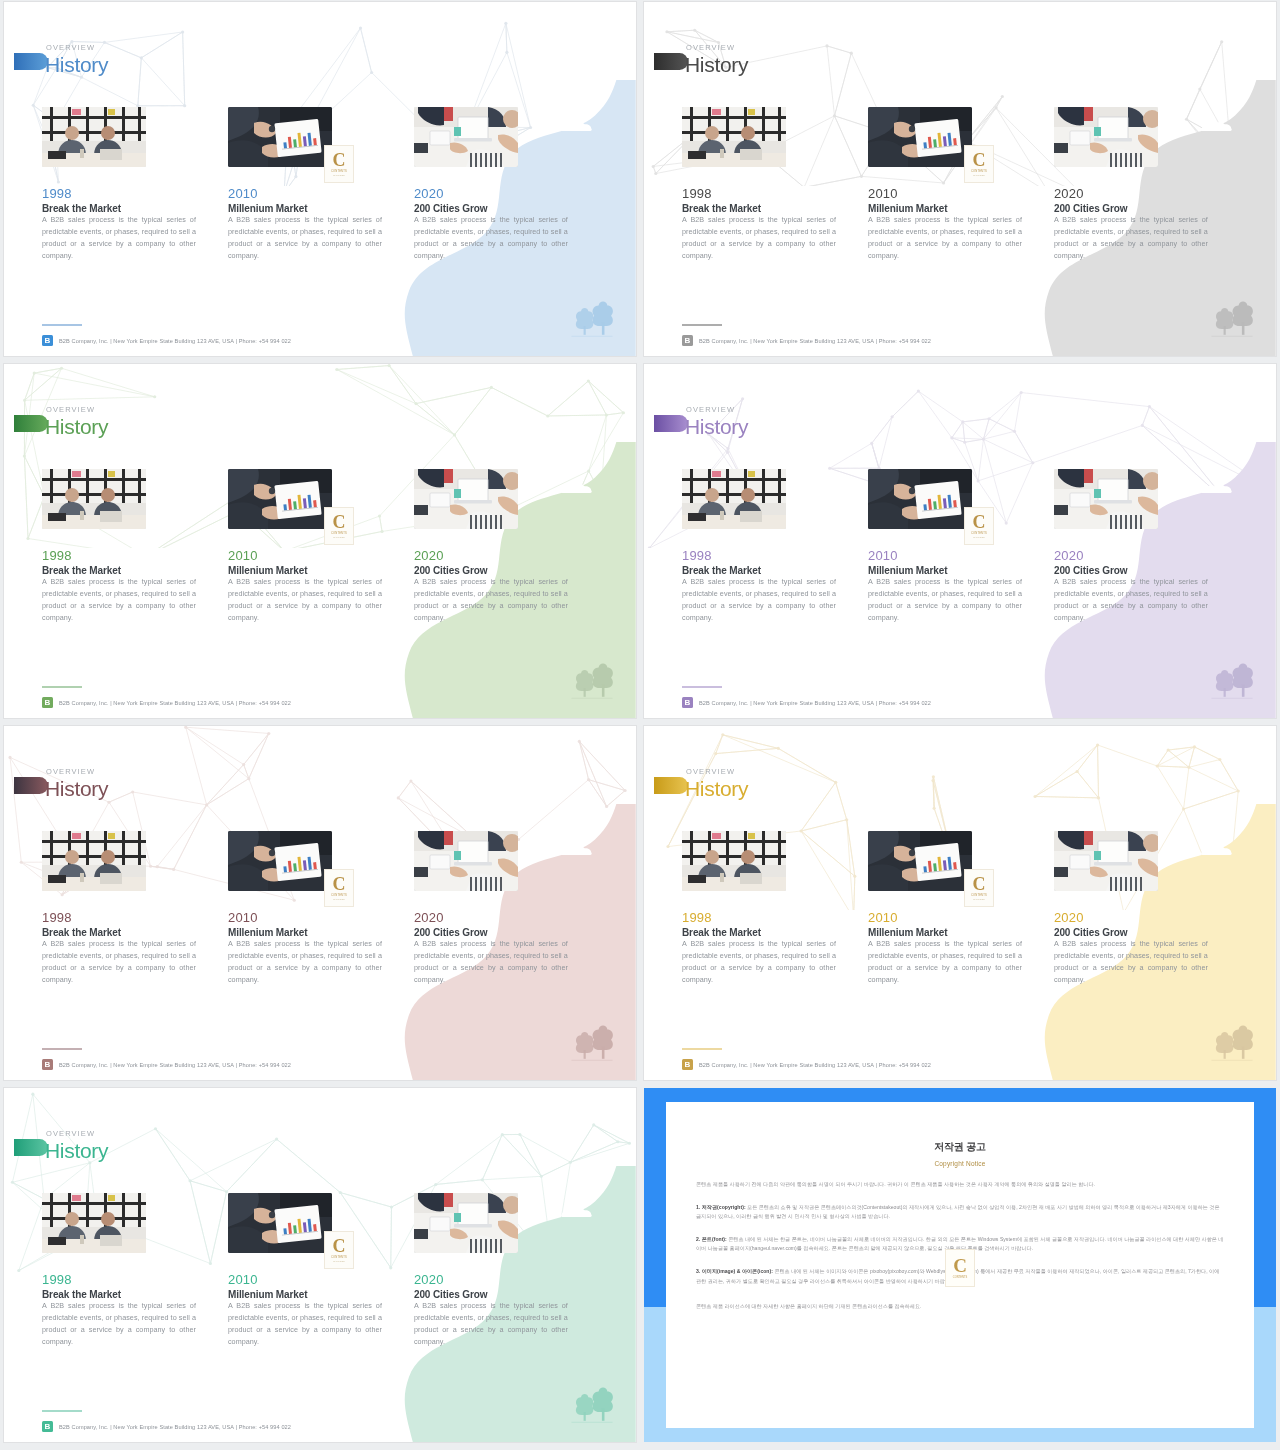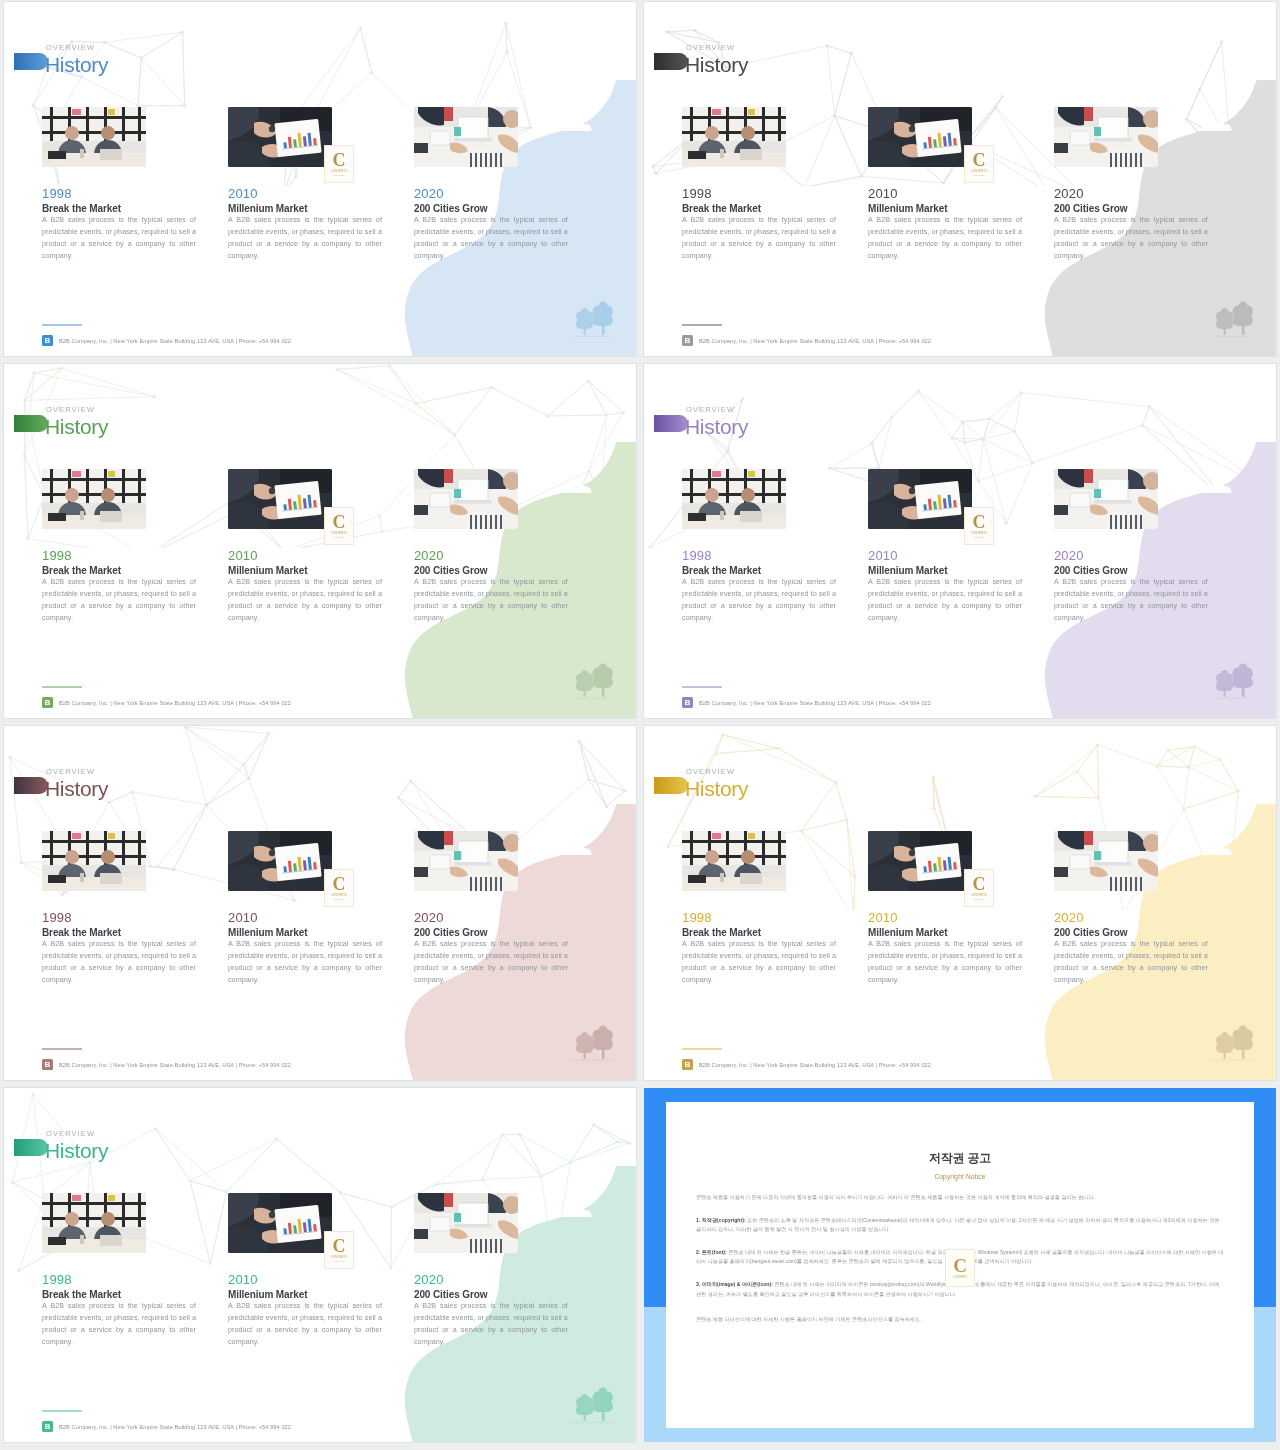--- a/index.html
+++ b/index.html
@@ -101,22 +101,22 @@
 
   
   .cr-slide { background:#2f8df4; position:relative; width:100%; height:100%; overflow:hidden; }
   .cr-band { position:absolute; left:0; top:62%; width:100%; height:38%; background:#a9d8fb; }
   .cr-paper {
     position:absolute; left:22px; top:14px; right:22px; bottom:14px;
     background:#fff;
   }
   .cr-inner { position:absolute; left:0; top:6px; right:0; bottom:24px; padding:0 30px; }
   .cr-h1 {
-    text-align:center; font-size:12px; font-weight:700; color:#3f3f41;
-    margin-top:42px; letter-spacing:-0.2px;
+    text-align:center; font-size:10px; font-weight:700; color:#3f3f41;
+    margin-top:32px; letter-spacing:-0.2px;
   }
   .cr-h2 { text-align:center; font-size:6.5px; color:#b08d42; margin-top:6px; letter-spacing:0.2px; }
   .cr-p {
     font-size:5.1px; line-height:9.6px; color:#8d8d91;
     margin-top:13px; text-align:left; letter-spacing:0.02px;
   }
   .cr-p b { color:#4a4a4d; font-weight:700; }
   .cr-cwm {
     position:absolute; left:50%; top:51%; transform:translate(-50%,-50%);
     width:30px; height:38px; background:#fffef9; border:1px solid #f0e9d9;

